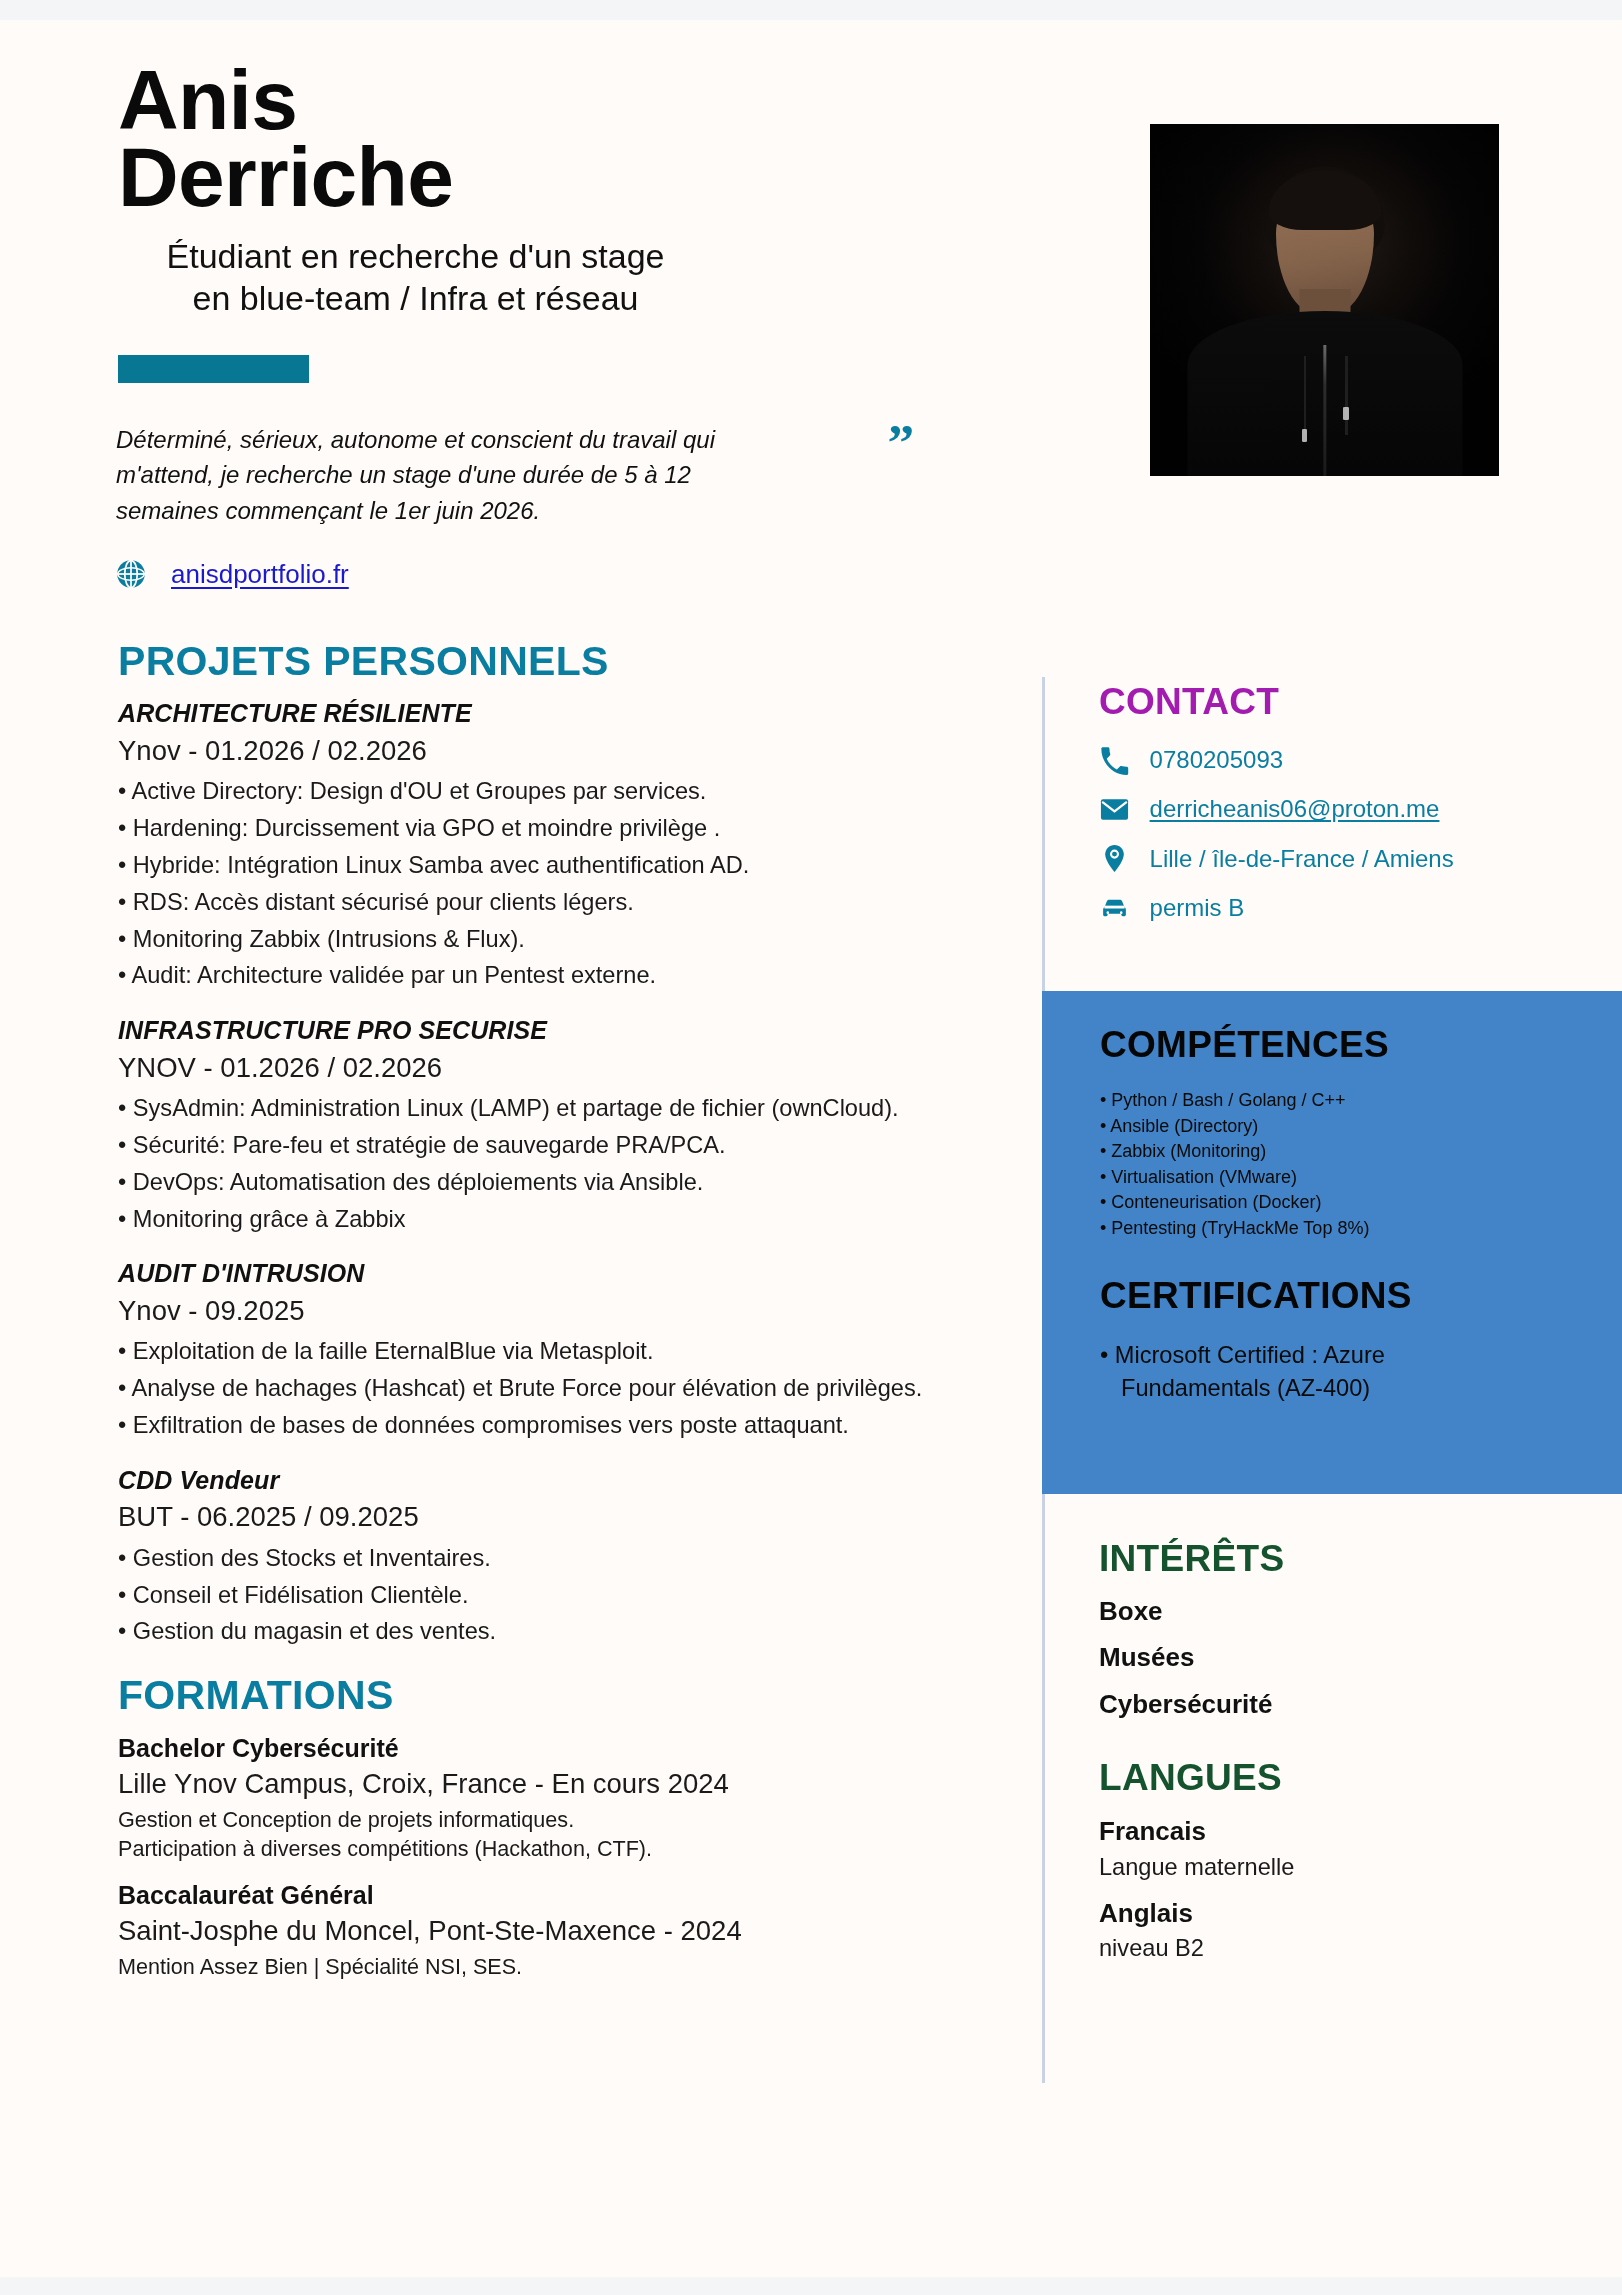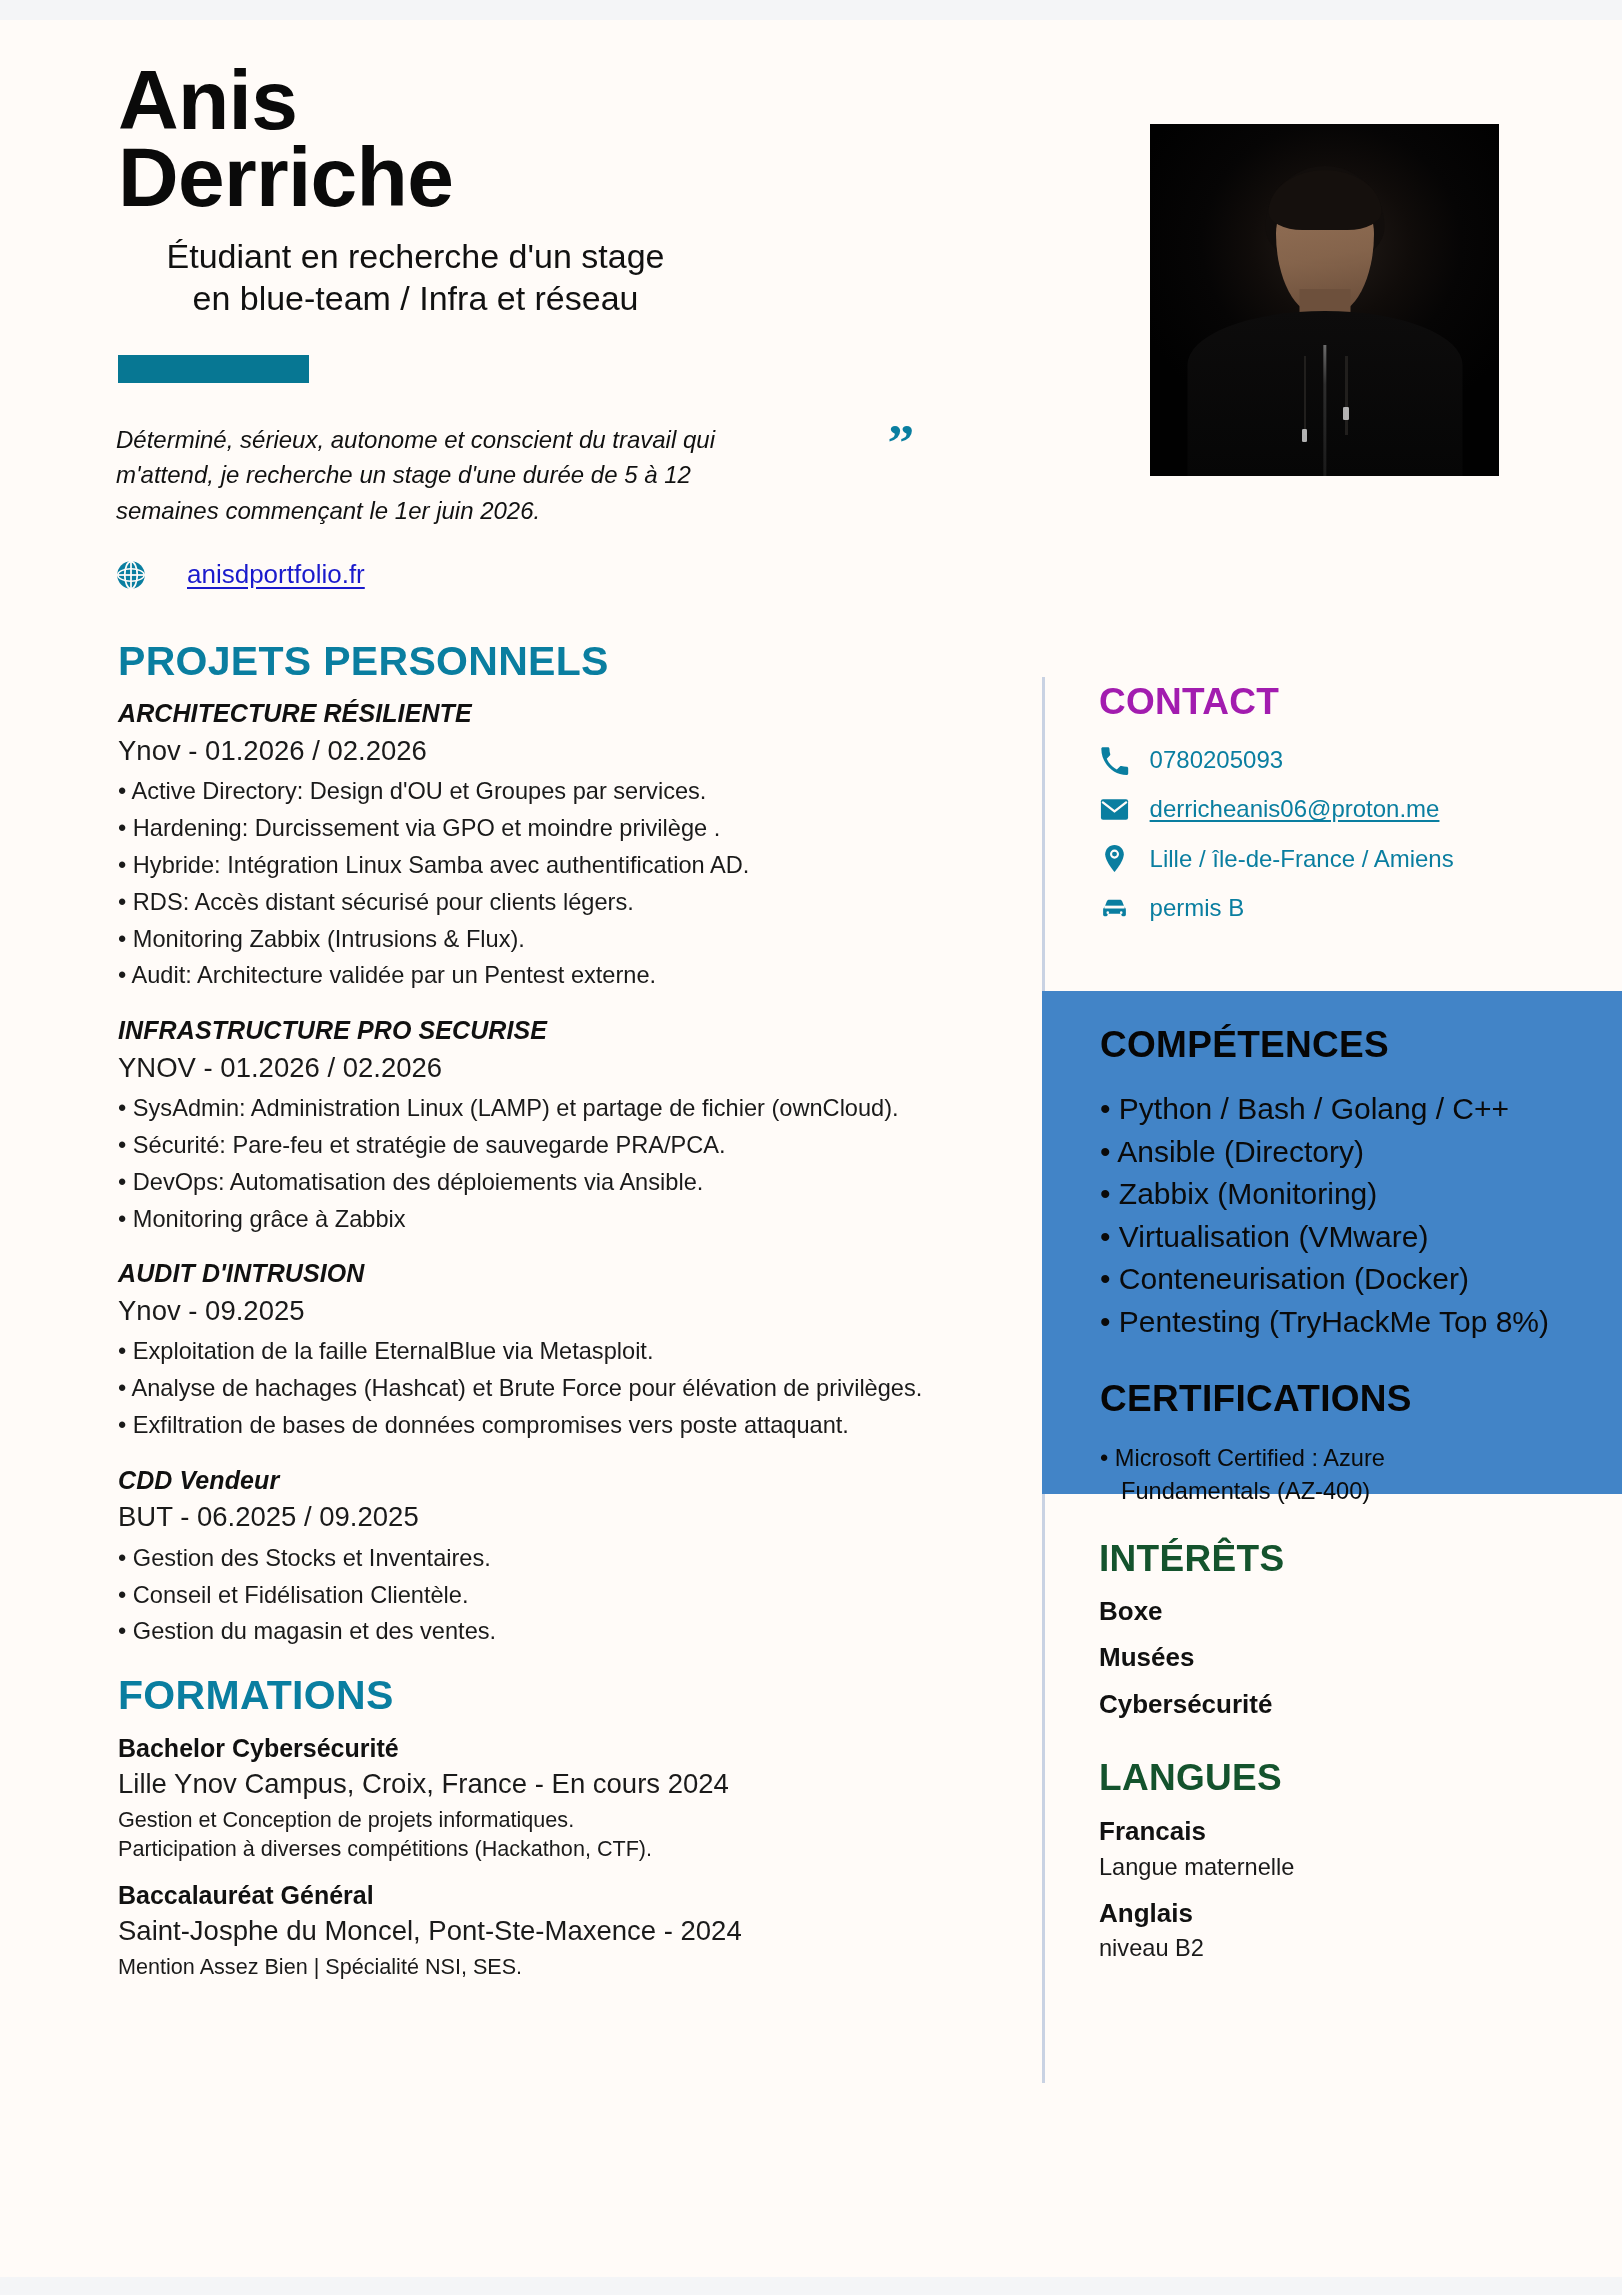--- a/index.html
+++ b/index.html
@@ -61,21 +61,21 @@
     position: absolute; left: 772px; top: -9.2px;
     color: #0a7ea0; font-size: 51px; font-weight: 800;
     font-family: "Liberation Serif", serif;
     letter-spacing: -2.6px;
     transform: scaleX(1.05);
   }
 
   
   .website-row {
     position: absolute; left: 116px; top: 559px;
-    display: flex; align-items: flex-end; gap: 41px;
+    display: flex; align-items: flex-start; gap: 25px;
   }
   .globe { width: 30px; height: 30px; display: block; }
   .site-link {
     font-size: 26px; color: #1a1acc; text-decoration: underline;
     text-underline-offset: 3.9px;
   }
 
   
   .photo {
     position: absolute; left: 1150px; top: 124px;
@@ -184,21 +184,21 @@
   .blue-panel {
     position: absolute; left: 1042px; top: 991px;
     width: 580px; height: 503px;
     background: #4284c7;
   }
   .bp-inner { position: absolute; left: 58px; top: 33px; width: 484px; }
   .bp-title {
     color: #060606; font-size: 37px; font-weight: 800; letter-spacing: 0.3px;
   }
   .bp-list { list-style: none; margin-top: 22px; }
-  .bp-list li { font-size: 30px; color: #0a0a0a; line-height: 1.42; }
+  .bp-list li { font-size: 18px; color: #0a0a0a; line-height: 1.42; }
   .bp-title2 { margin-top: 34px; }
   .bp-cert { margin-top: 22px; font-size: 23.6px; color: #0a0a0a; line-height: 1.4; }
   .bp-cert .ind { display: block; padding-left: 21px; }
 
   
   .below-panel { position: absolute; left: 1099px; top: 1538px; width: 458px; }
   .ib-title {
     color: #14532d; font-size: 37px; font-weight: 800; letter-spacing: 0.3px;
   }
   .ib-item { font-size: 26px; font-weight: 800; color: #111; margin-top: 15.7px; }

